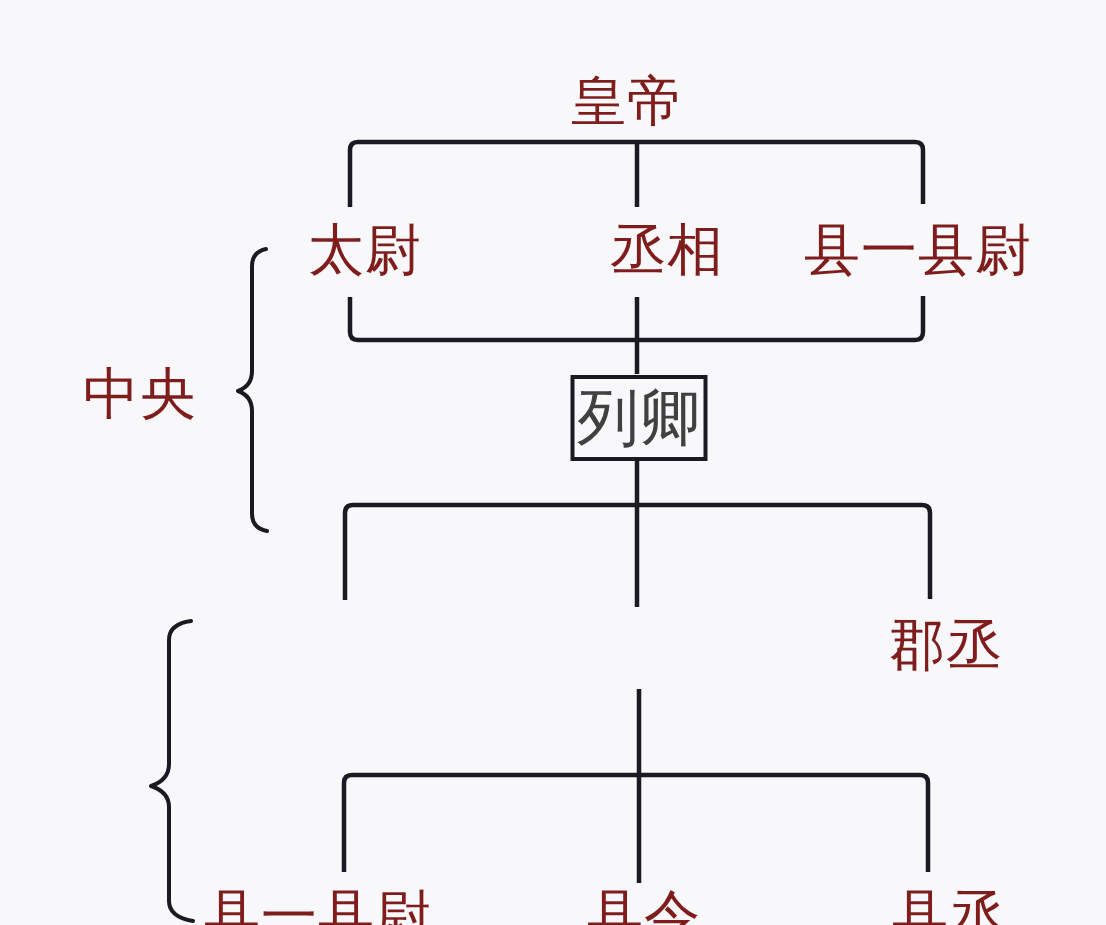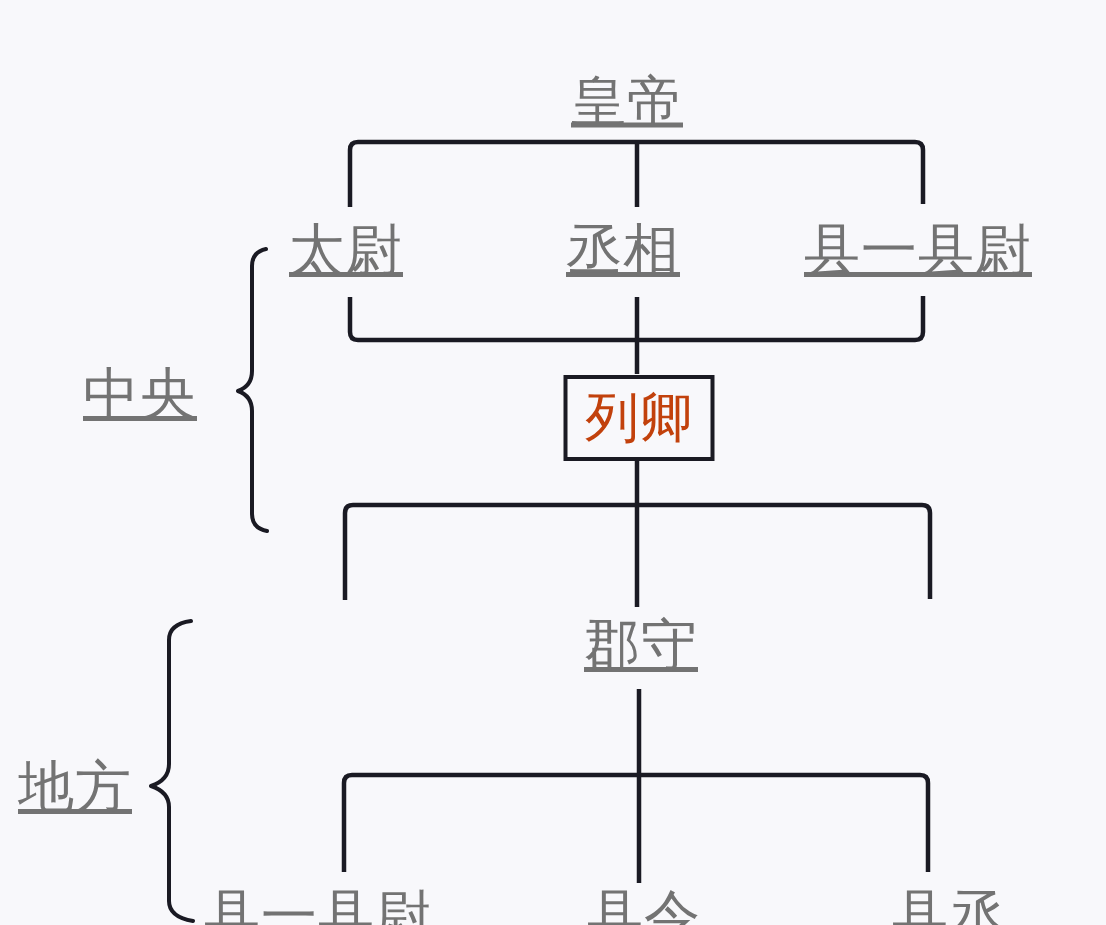--- a/index.html
+++ b/index.html
@@ -25,41 +25,40 @@
   .lines-svg path, .lines-svg rect {
     fill: none;
     stroke: #1a1a23;
     stroke-linejoin: round;
   }
   .conn { stroke-width: 4.5; }
   .brace { stroke-width: 4; stroke-linecap: round; }
   .label {
     position: absolute;
     transform: translate(-50%, -50%);
-    color: #737373;
+    color: #7f1d1d;
     font-size: 56px;
     line-height: 1;
     white-space: nowrap;
     letter-spacing: 1px;
     user-select: none;
-    text-decoration: underline;
   }
   .label.emperor { font-size: 55px; }
   .boxed {
     position: absolute;
     transform: translate(-50%, -50%);
-    width: 151px;
+    width: 137px;
     height: 86px;
     border: 4px solid #1a1a23;
     box-sizing: border-box;
     display: flex;
     align-items: center;
     justify-content: center;
-    color: #c2410c;
-    font-size: 54px;
+    color: #404040;
+    font-size: 62px;
     line-height: 1;
     white-space: nowrap;
     background: #f8f8fb;
     user-select: none;
   }
 </style>
 </head>
 <body>
 
 <div class="canvas">
@@ -78,28 +77,27 @@
     <path class="conn" d="M639,689 V883"></path>
     <path class="conn" d="M344,872 V783 Q344,775 352,775 H920 Q928,775 928,783 V872"></path>
 
     <path class="brace" d="M266,249 Q252,252 252,266 V371 Q252,386 238,391 Q252,396 252,411 V514 Q252,528 267,531"></path>
 
     <path class="brace" d="M191,621 Q169,624 169,640 V764 Q169,780 151,786 Q169,792 169,807 V901 Q169,917 193,921"></path>
   </svg>
 
   <div class="label emperor" style="left:627px; top:101px">皇帝</div>
 
-  <div class="label" style="left:346px; top:250px">太尉</div>
-  <div class="label" style="left:623px; top:250px">丞相</div>
+  <div class="label" style="left:365px; top:250px">太尉</div>
+  <div class="label" style="left:667px; top:250px">丞相</div>
   <div class="label" style="left:918px; top:250px">县一县尉</div>
 
   <div class="boxed" style="left:639px; top:418px">列卿</div>
 
-  <div class="label" style="left:641px; top:645px">郡守</div>
+  <div class="label" style="left:946px; top:645px">郡丞</div>
 
   <div class="label" style="left:318px; top:916px">县一县尉</div>
   <div class="label" style="left:644px; top:916px">县令</div>
   <div class="label" style="left:949px; top:916px">县丞</div>
 
   <div class="label" style="left:140px; top:394px">中央</div>
-  <div class="label" style="left:75px; top:787px">地方</div>
 
 </div>
 
 </body></html>

